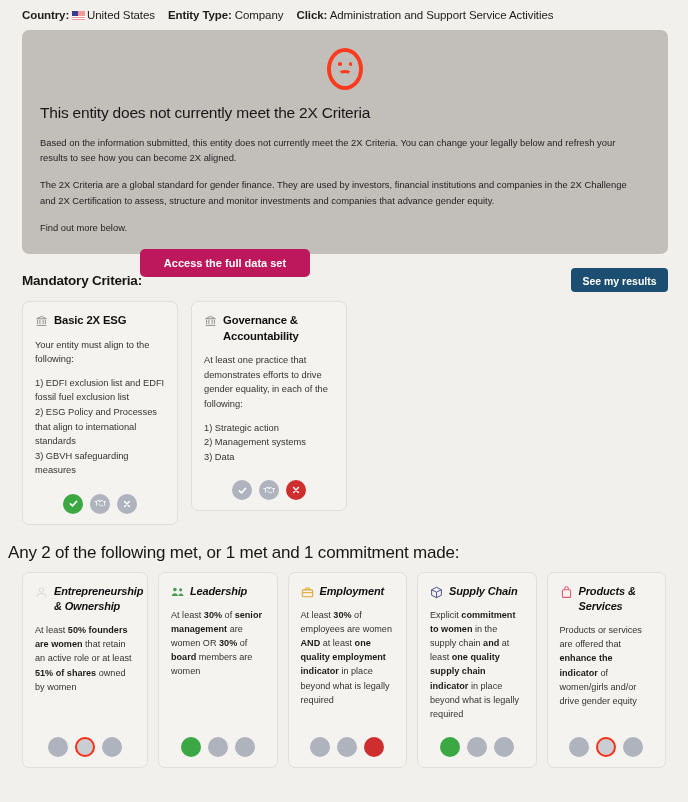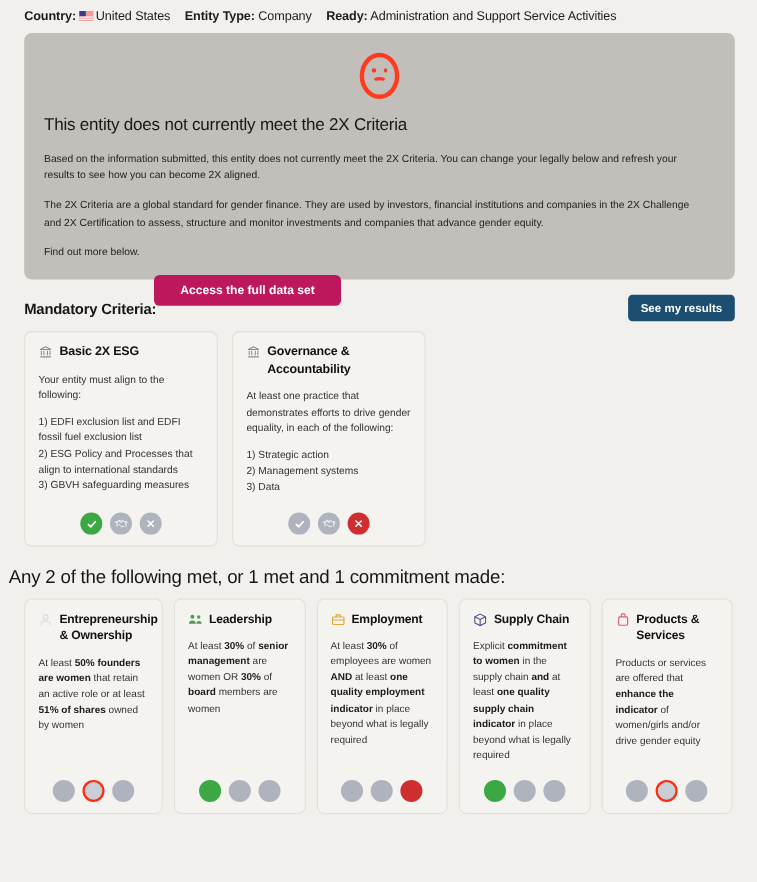--- a/index.html
+++ b/index.html
@@ -146,21 +146,21 @@
     align-items: flex-start;
   }
   .card {
     background: #f5f3f0;
     border: 1px solid #e2dfda;
     border-radius: 7px;
     padding: 11px 12px 10px 12px;
     display: flex;
     flex-direction: column;
   }
-  .card-top { width: 176px; min-height: 196px; }
+  .card-top { width: 156px; min-height: 196px; }
   .card-hd {
     display: flex; align-items: flex-start; gap: 6px;
     margin-bottom: 9px;
   }
   .card-hd .ttl {
     font-size: 11.3px; font-weight: bold; color: #111; line-height: 1.38;
     letter-spacing: -0.15px;
   }
   .card-ico { flex: 0 0 auto; width: 13px; height: 13px; margin-top: 1px; }
   .card p {
@@ -199,33 +199,33 @@
     font-weight: normal;
     color: #171717;
     letter-spacing: -0.2px;
   }
   .cards-bot {
     display: flex; gap: 10px;
     padding: 9px 22px 0 22px;
     align-items: stretch;
   }
   .card-bot { width: 126px; min-height: 196px; }
-  .card-bot .ttl { font-size: 11px; }
+  .card-bot .ttl { font-size: 11px; font-style: italic; }
   .card-bot p { font-size: 9.1px; line-height: 1.55; }
   b { font-weight: bold; color: #1b1b1b; }
 </style>
 </head>
 <body>
 
 <div class="page">
 
   <div class="meta">
     <span class="grp"><span class="lbl">Country:</span><span class="flag"></span><span class="val">United States</span></span>
     <span class="grp"><span class="lbl">Entity Type:</span> <span class="val">Company</span></span>
-    <span class="grp"><span class="lbl">Ready:</span> <span class="val">Administration and Support Service Activities</span></span>
+    <span class="grp"><span class="lbl">Click:</span> <span class="val">Administration and Support Service Activities</span></span>
   </div>
 
   <div class="alert">
     <div class="sadwrap">
       <span class="sad">
         <span class="eye l"></span>
         <span class="eye r"></span>
         <span class="mouth"></span>
       </span>
     </div>

